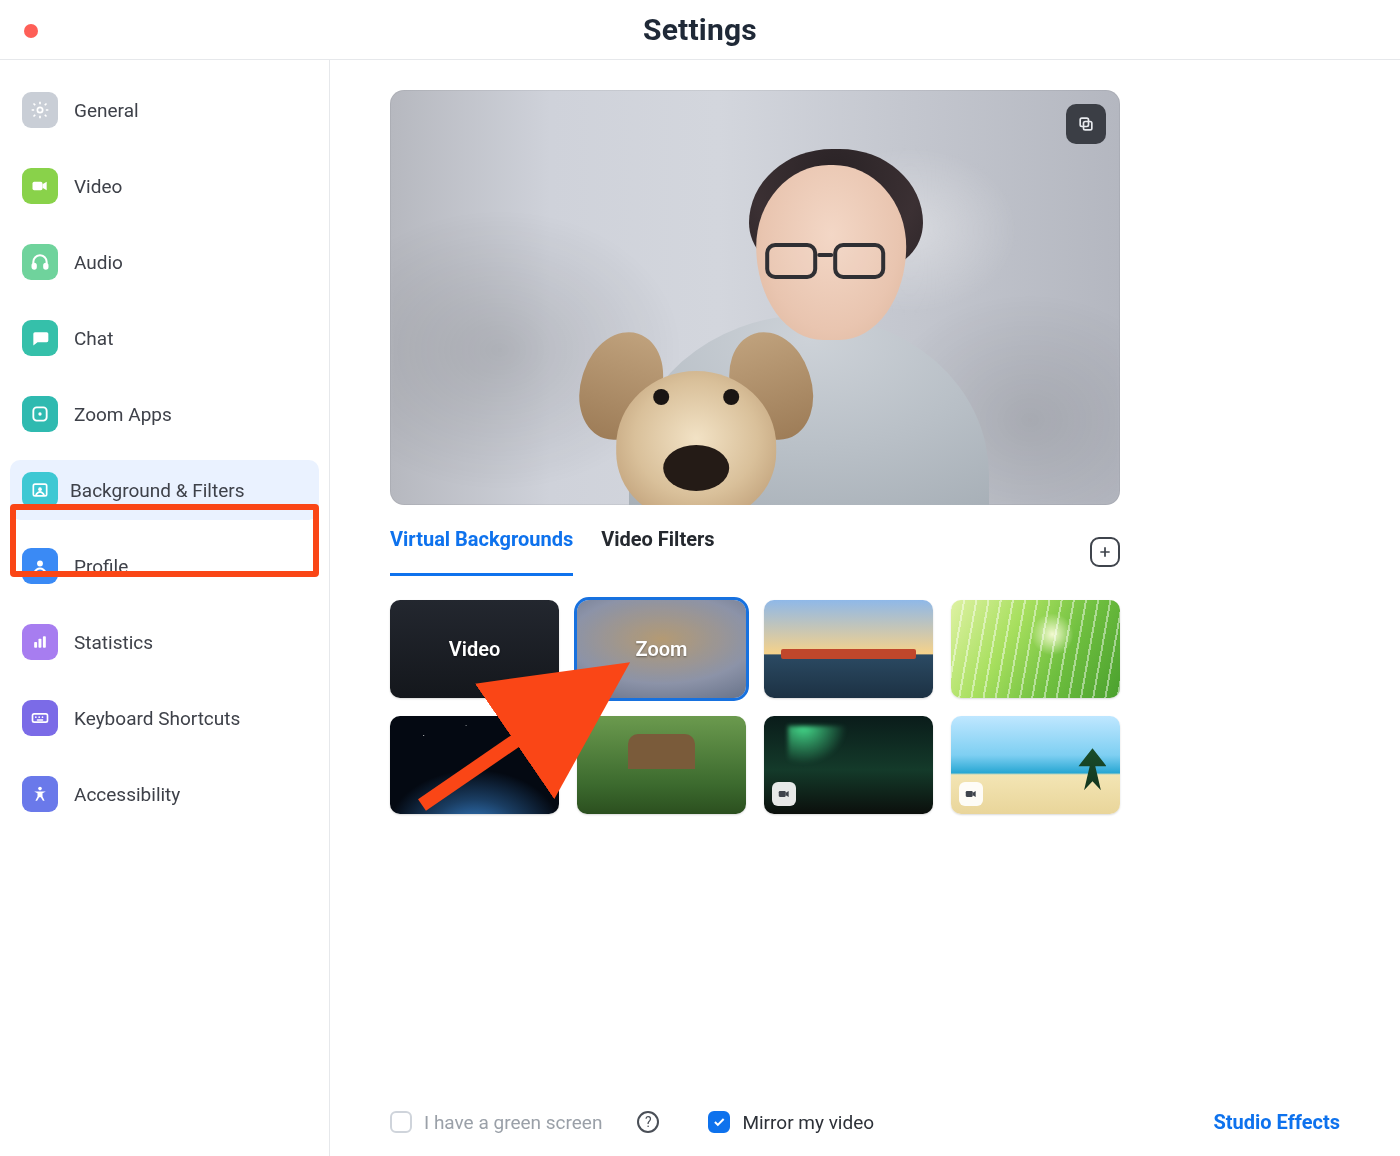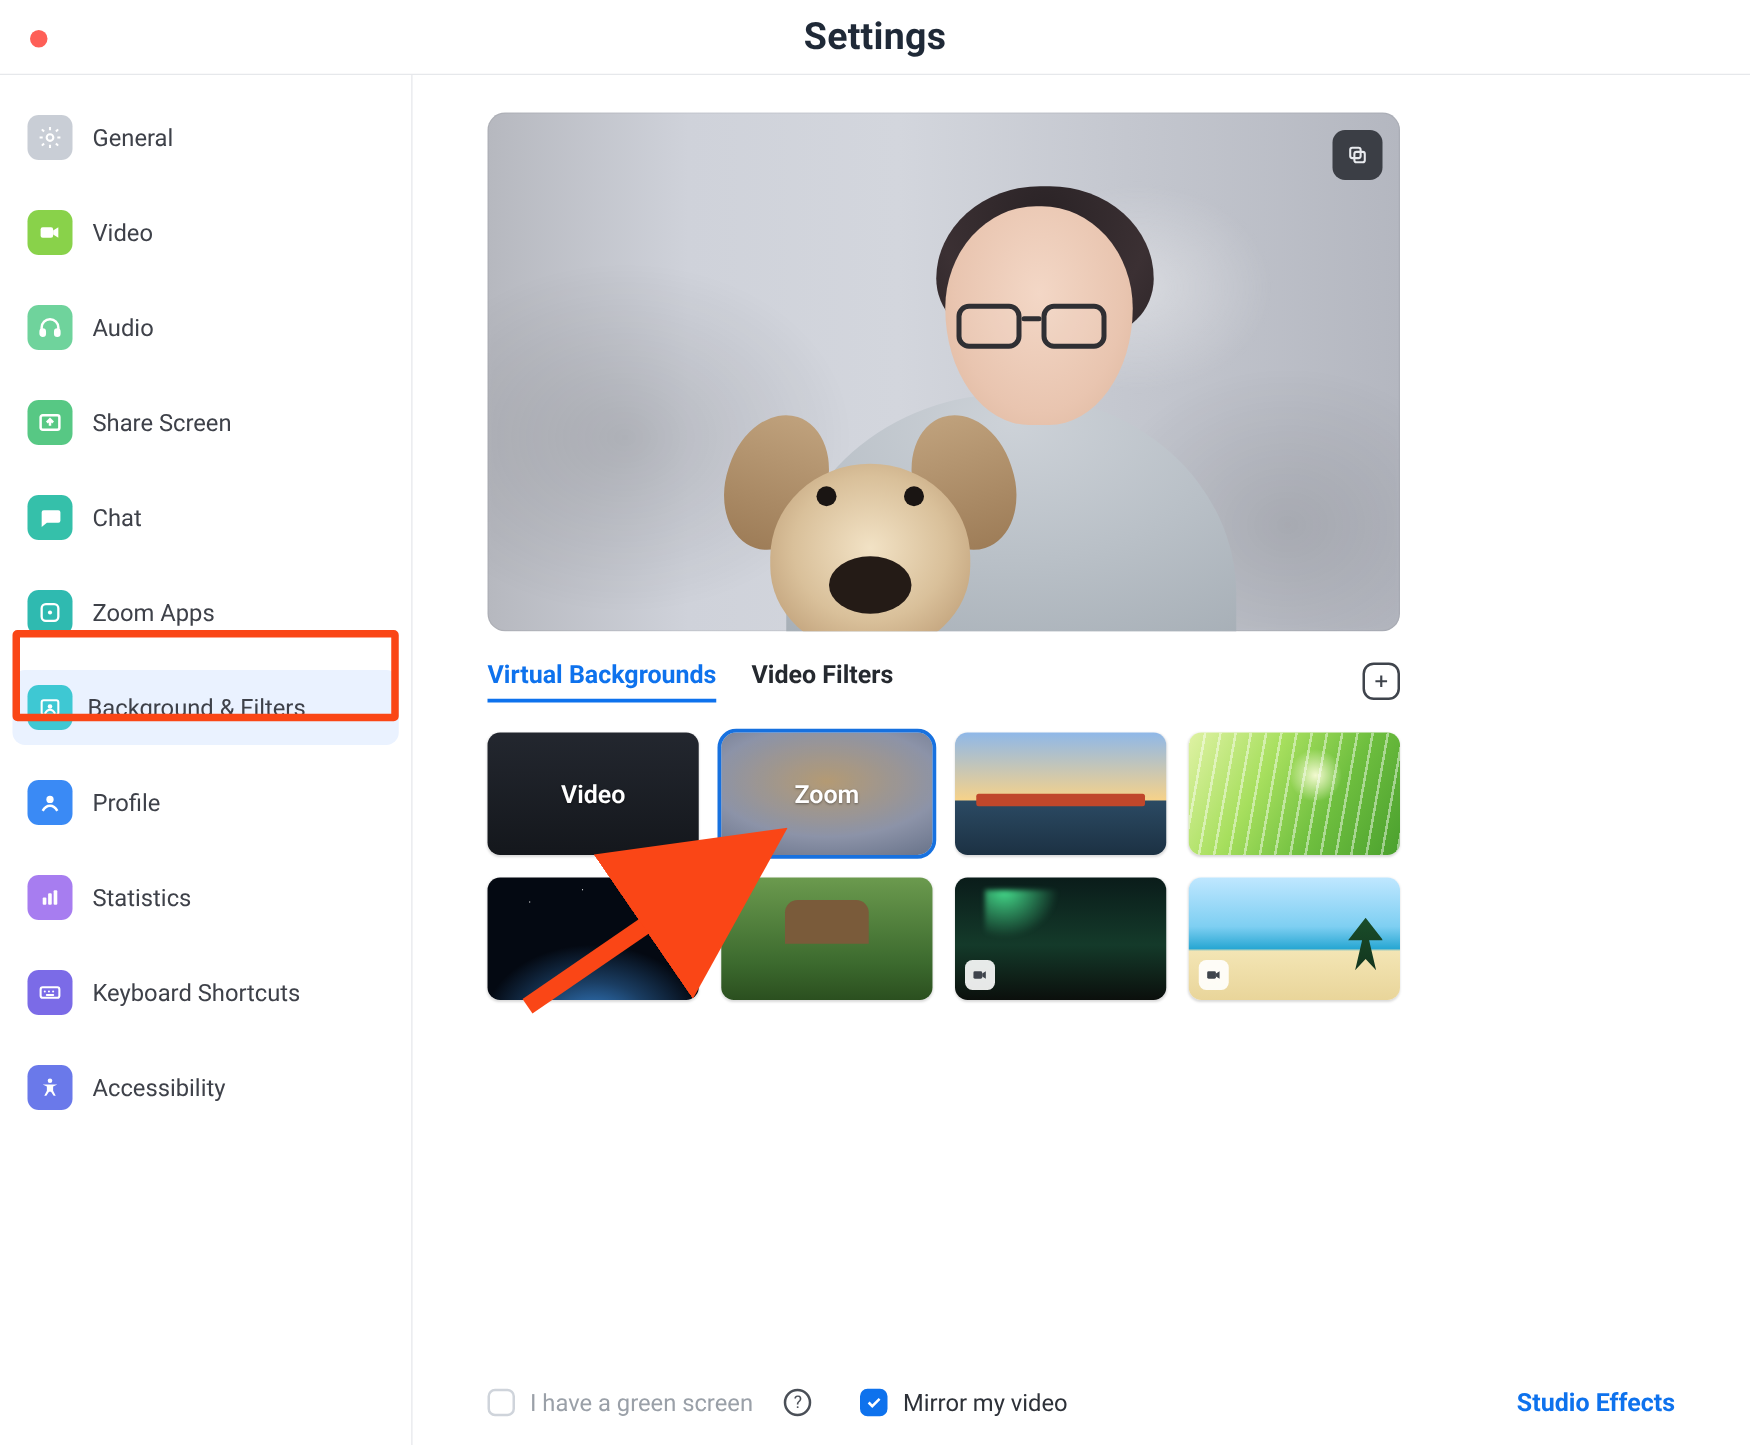--- a/index.html
+++ b/index.html
@@ -139,21 +139,21 @@
     display:flex;align-items:center;justify-content:center;color:#e8eaee;
     cursor:pointer;
   }
   
   .tabs-row{
     display:flex;align-items:center;justify-content:space-between;
     margin-top:22px;width:730px;
   }
   .tabs{display:flex;gap:28px;align-items:flex-end;}
   .tab{
-    font-size:20px;font-weight:700;color:#25292f;cursor:pointer;padding-bottom:8px;border-bottom:3px solid transparent;
+    font-size:20px;font-weight:700;color:#25292f;cursor:pointer;padding-bottom:22px;border-bottom:3px solid transparent;
   }
   .tab.active{color:var(--blue);border-bottom-color:var(--blue);}
   .add-btn{
     width:30px;height:30px;border:2px solid #3f444c;border-radius:9px;display:flex;align-items:center;justify-content:center;color:#3f444c;cursor:pointer;font-weight:700;
   }
   
   .grid{
     margin-top:24px;width:730px;display:grid;grid-template-columns:repeat(4,1fr);gap:18px;
   }
   .card{
@@ -190,21 +190,21 @@
   }
   
   .arrow{
     position:absolute;pointer-events:none;
   }
   
   .footer{
     position:absolute;left:60px;right:60px;bottom:22px;
     display:flex;align-items:center;justify-content:space-between;
   }
-  .footer .left{display:flex;align-items:center;gap:25px;}
+  .footer .left{display:flex;align-items:center;gap:35px;}
   .check{
     width:22px;height:22px;border-radius:6px;border:2px solid #cfd4db;display:inline-flex;align-items:center;justify-content:center;background:#fff;
   }
   .check.checked{background:var(--blue);border-color:var(--blue);color:#fff;}
   .muted{color:#9aa0a8;}
   .help{
     width:22px;height:22px;border:2px solid #4a4f57;border-radius:50%;display:inline-flex;align-items:center;justify-content:center;font-size:14px;color:#4a4f57;
   }
   .link{color:var(--blue);font-weight:700;cursor:pointer;font-size:20px;}
   
@@ -246,29 +246,20 @@
       <span class="ico" style="background:#6fd39c">
         <svg width="20" height="20" viewBox="0 0 24 24" fill="none" stroke="#fff" stroke-width="2.4">
             <path d="M4 14v-2a8 8 0 0 1 16 0v2"></path>
             <rect x="3" y="14" width="4" height="6" rx="2" fill="#fff"></rect>
             <rect x="17" y="14" width="4" height="6" rx="2" fill="#fff"></rect>
           </svg>
       </span>
       <span>Audio</span>
     </div>
 
-    <div class="sb-item">
-      <span class="ico" style="background:#57c884">
-        <svg width="20" height="20" viewBox="0 0 24 24" fill="none" stroke="#fff" stroke-width="2.4">
-            <rect x="3" y="5" width="18" height="14" rx="2"></rect>
-            <path d="M12 15V9M9 12l3-3 3 3"></path>
-          </svg>
-      </span>
-      <span>Share Screen</span>
-    </div>
 
     <div class="sb-item">
       <span class="ico" style="background:#35c0aa">
         <svg width="20" height="20" viewBox="0 0 24 24" fill="#fff">
             <path d="M4 5h16a2 2 0 0 1 2 2v8a2 2 0 0 1-2 2H9l-5 4V7a2 2 0 0 1 2-2z"></path>
           </svg>
       </span>
       <span>Chat</span>
     </div>
 

